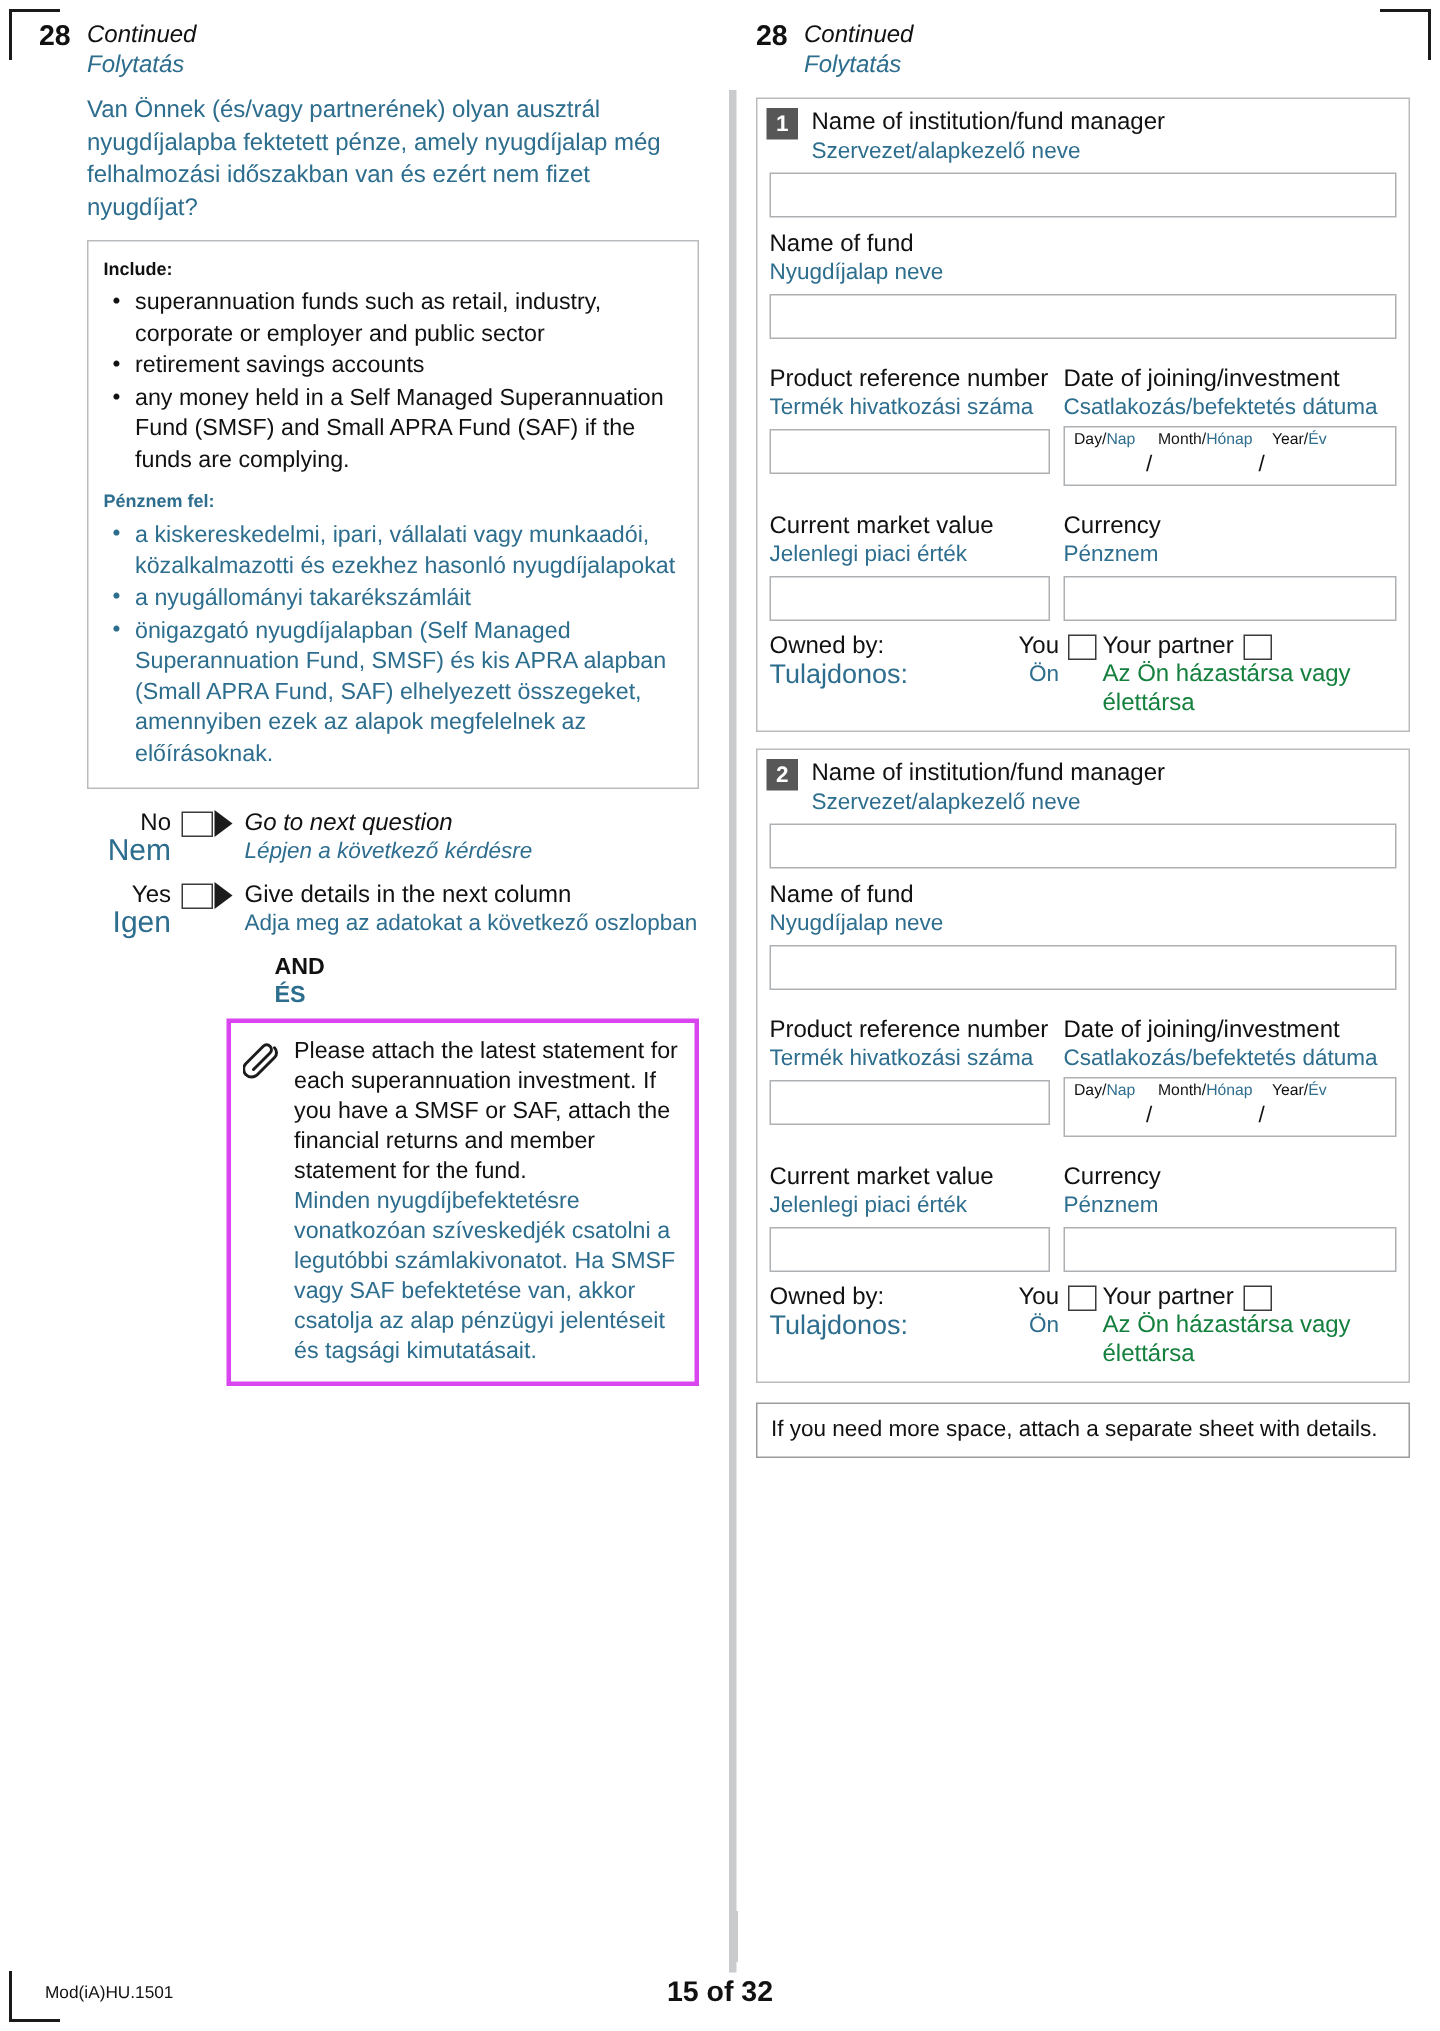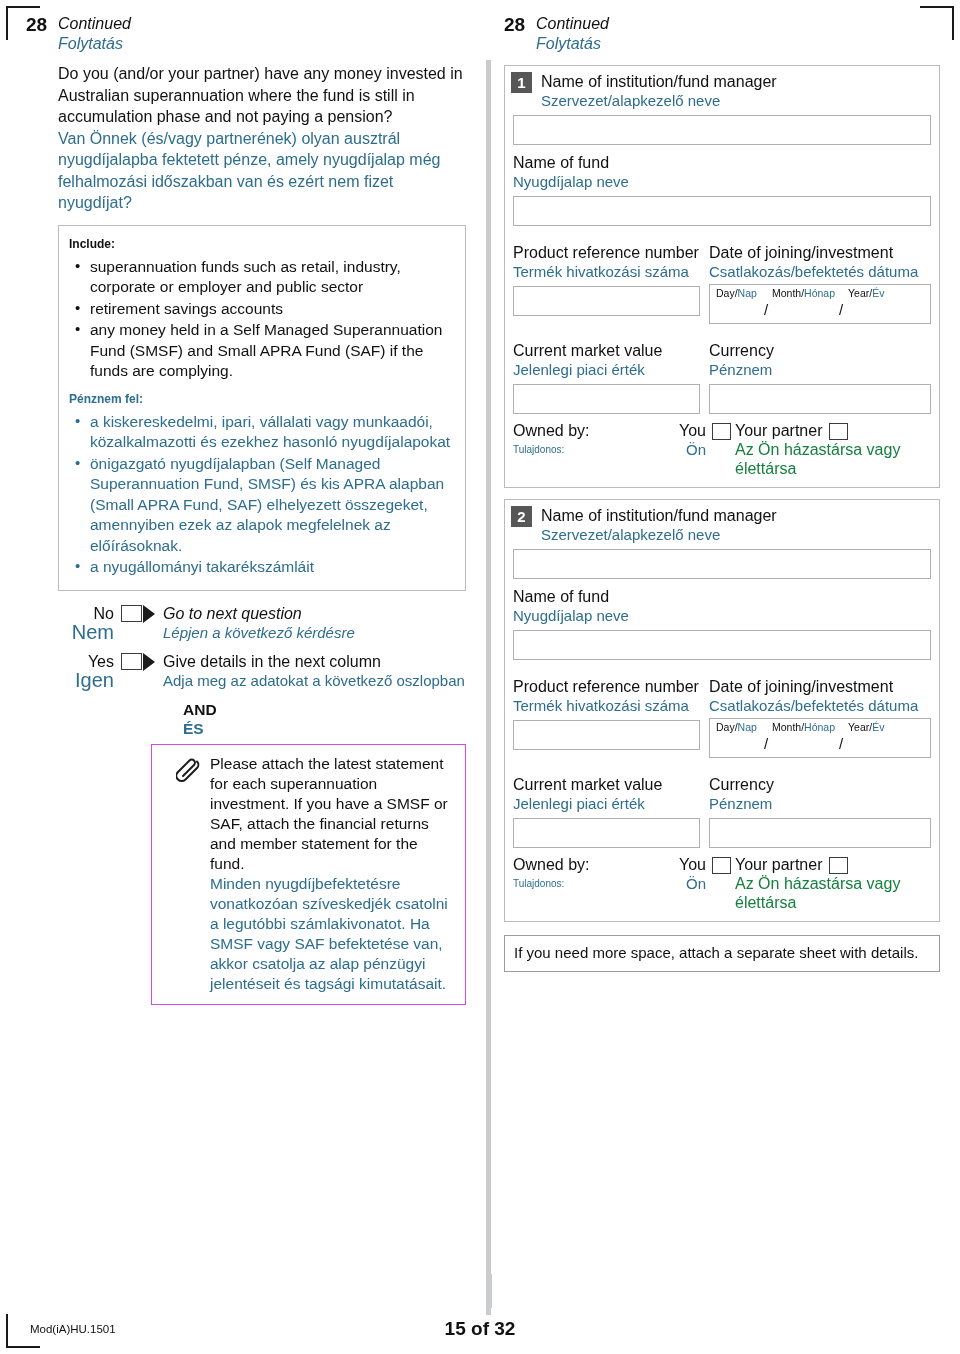--- a/index.html
+++ b/index.html
@@ -65,21 +65,21 @@
   .arow .txts{padding-left:4px;}
   .arow .txts .t1{display:block;font-size:16px;line-height:19px;}
   .arow .txts .t2{display:block;font-size:15px;line-height:19px;color:#2d6d8e;}
   .arow.ital .txts .t1,.arow.ital .txts .t2{font-style:italic;}
 
   .andlabel{margin:4px 0 0 125px;}
   .andlabel .a1{display:block;font-weight:bold;font-size:15.5px;line-height:19px;}
   .andlabel .a2{display:block;font-weight:bold;font-size:15.5px;line-height:19px;color:#2d6d8e;}
 
   
-  .attach{border:1px solid #d946ef;margin:6px 0 0 125px;padding:9px 10px 10px 24px;display:flex;align-items:flex-start;}
+  .attach{border:3px solid #d946ef;margin:6px 0 0 125px;padding:9px 10px 10px 8px;display:flex;align-items:flex-start;}
   .clip{flex:0 0 34px;padding-top:2px;}
   .attach .body p{margin:0;font-size:15.5px;line-height:20px;}
   .attach .body p.hu{color:#2d6d8e;}
 
   
   .fblock{border:1px solid #b9bcbe;margin-top:11px;}
   .blockhead{display:flex;align-items:flex-start;padding:6px 8px 0 6px;}
   .badge{width:21px;height:21px;flex:0 0 21px;background:#575757;color:#fff;font-weight:bold;
          font-size:15px;line-height:21px;text-align:center;margin-right:9px;}
   .blockhead .ttl .t1{display:block;font-size:16px;line-height:19px;}
@@ -102,21 +102,21 @@
   .dmy .m{flex:0 0 76px;}
   .dmy .y{flex:1;}
   .slashes{position:absolute;left:0;top:16px;width:100%;height:20px;}
   .slashes b{position:absolute;font-size:15px;font-weight:normal;line-height:18px;}
   .slashes b.s1{left:54px;}
   .slashes b.s2{left:129px;}
 
   .ownrow{display:flex;align-items:flex-start;padding:7px 8px 9px 8px;}
   .own-lbl{flex:0 0 120px;}
   .own-lbl .t1{display:block;font-size:16px;line-height:19px;}
-  .own-lbl .t2{display:block;font-size:10px;line-height:19px;color:#2d6d8e;}
+  .own-lbl .t2{display:block;font-size:18px;line-height:19px;color:#2d6d8e;}
   .own-you{flex:0 0 98px;text-align:right;padding-right:4px;}
   .own-you .inner{display:flex;align-items:flex-start;justify-content:flex-end;}
   .own-you .wrds{text-align:right;padding-right:6px;}
   .own-you .t1{display:block;font-size:16px;line-height:19px;}
   .own-you .t2{display:block;font-size:15px;line-height:19px;color:#2d6d8e;}
   .ckbox{width:19px;height:17px;border:1px solid #3b3b3b;background:#fff;box-sizing:border-box;margin-top:2px;flex:0 0 19px;}
   .own-prt{flex:1;}
   .own-prt .line1{display:flex;align-items:flex-start;}
   .own-prt .line1 span{font-size:16px;line-height:19px;padding-right:7px;}
   .own-prt .t2{display:block;font-size:16px;line-height:19px;color:#15803d;}
@@ -154,36 +154,35 @@
 
     <div class="qhead">
       <div class="qnum">28</div>
       <div class="qhead-txt">
         <span>Continued</span>
         <span class="sub blue">Folytatás</span>
       </div>
     </div>
 
     <div class="qbody">
-      <div class="en">Do you (and/or your partner) have any money invested in Australian superannuation where the fund is still in accumulation phase and not paying a pension?</div>
       <div class="hu">Van Önnek (és/vagy partnerének) olyan ausztrál nyugdíjalapba fektetett pénze, amely nyugdíjalap még felhalmozási időszakban van és ezért nem fizet nyugdíjat?</div>
     </div>
 
     <div class="panel">
       <h4>Include:</h4>
       <ul class="bul">
         <li>superannuation funds such as retail, industry, corporate or employer and public sector</li>
         <li>retirement savings accounts</li>
         <li>any money held in a Self Managed Superannuation Fund (SMSF) and Small APRA Fund (SAF) if the funds are complying.</li>
       </ul>
       <h4 class="hu">Pénznem fel:</h4>
       <ul class="bul hu">
         <li>a kiskereskedelmi, ipari, vállalati vagy munkaadói, közalkalmazotti és ezekhez hasonló nyugdíjalapokat</li>
+        <li>a nyugállományi takarékszámláit</li>
         <li>önigazgató nyugdíjalapban (Self Managed Superannuation Fund, SMSF) és kis APRA alapban (Small APRA Fund, SAF) elhelyezett összegeket, amennyiben ezek az alapok megfelelnek az előírásoknak.</li>
-        <li>a nyugállományi takarékszámláit</li>
       </ul>
     </div>
 
     <div class="answers">
 
       <div class="arow ital">
         <div class="lbls">
           <span class="l1">No</span>
           <span class="l2">Nem</span>
         </div>

